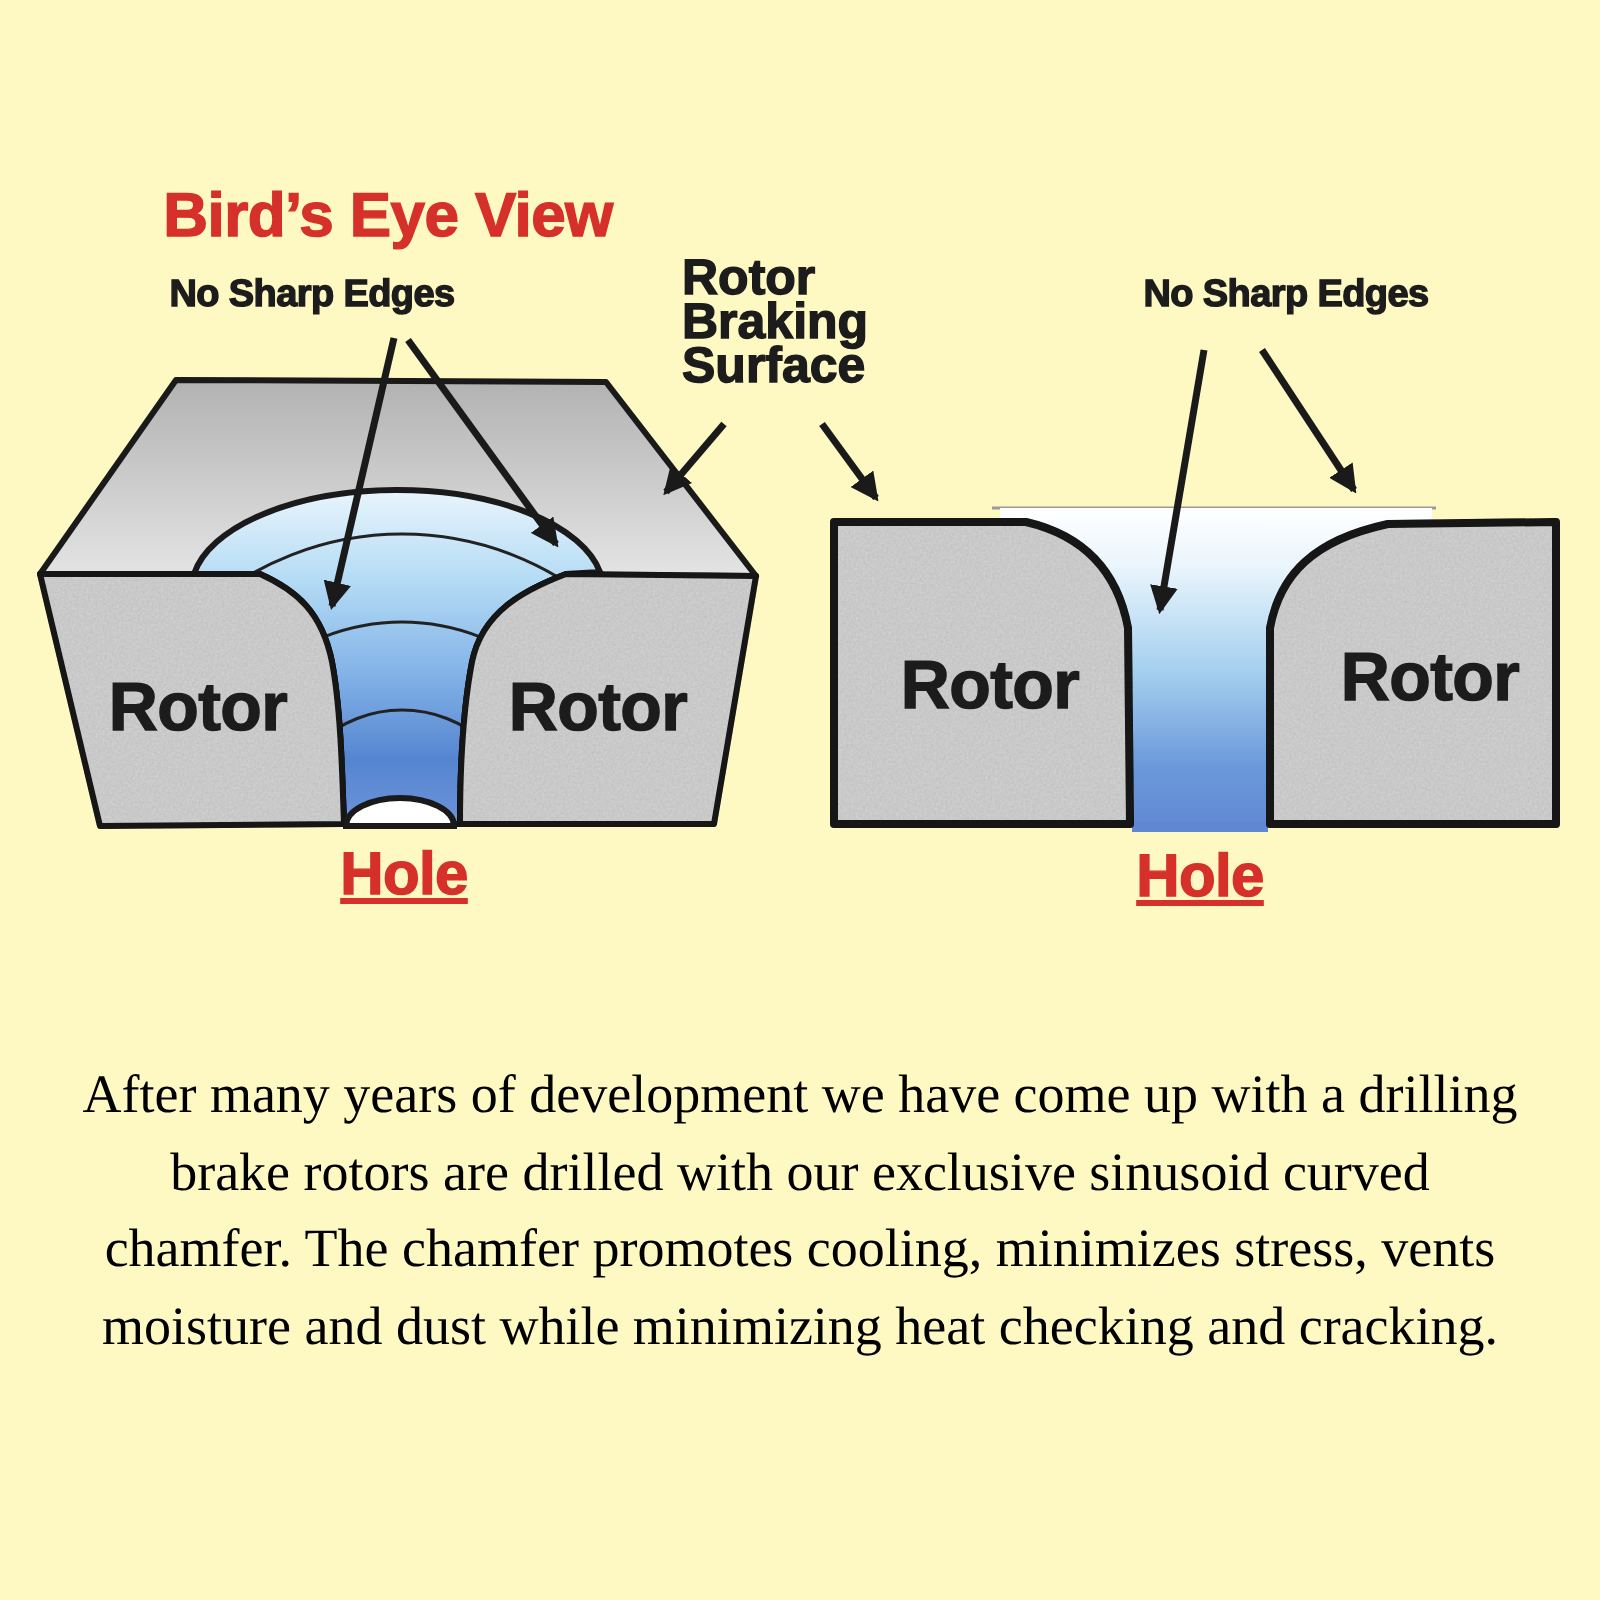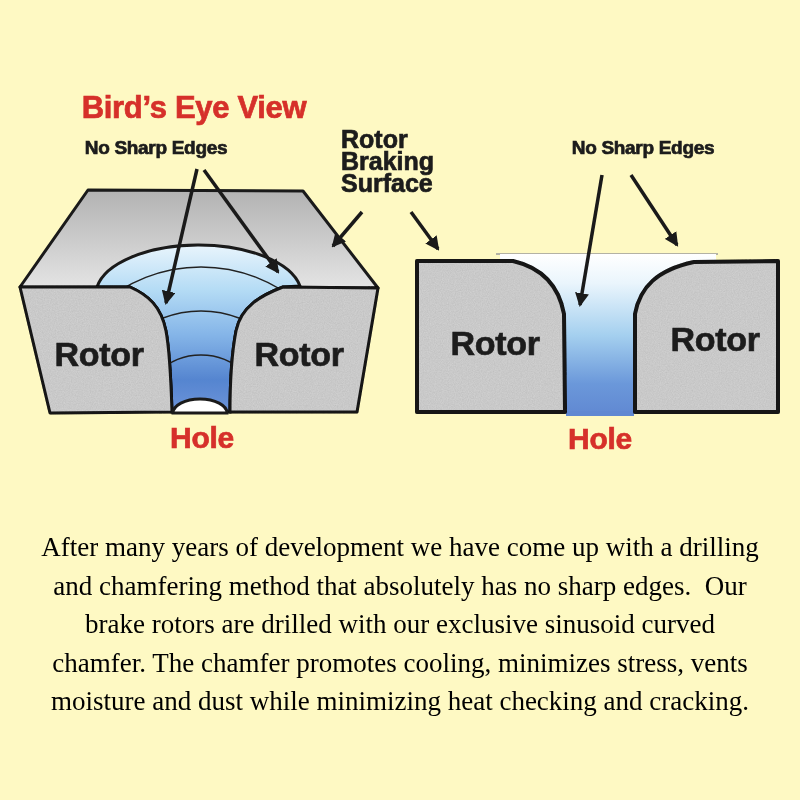--- a/index.html
+++ b/index.html
@@ -6,21 +6,21 @@
   .canvas{position:relative;width:800px;height:800px;background:#fef9c3;overflow:hidden;
           font-family:"Liberation Sans",sans-serif;}
   .canvas svg{position:absolute;left:0;top:0;}
   .lbl{position:absolute;white-space:nowrap;font-weight:700;color:#1c1c1c;
        transform:translateX(-50%);letter-spacing:-0.3px;}
   .heavy{-webkit-text-stroke:0.7px currentColor;}
   .red{color:#d6302a;}
   .title{font-size:31px;}
   .nse{font-size:19px;}
   .rotor{font-size:34px;}
-  .hole{font-size:30px;}
+  .hole{font-size:30px;text-decoration:underline;}
   .rbs{position:absolute;left:341px;top:128px;font-size:25px;line-height:22px;
        font-weight:700;color:#1c1c1c;transform:none;text-align:left;}
   .rbs div{white-space:nowrap;}
   .paragraph{position:absolute;left:0;top:528px;width:800px;text-align:center;
              font-family:"Liberation Serif",serif;font-size:27px;line-height:38.5px;color:#000;}
   .para-line{white-space:pre;}
 </style>
 </head>
 <body>
 
@@ -104,19 +104,18 @@
   <div class="lbl rotor heavy" style="left:99px;top:335px">Rotor</div>
   <div class="lbl rotor heavy" style="left:299px;top:335px">Rotor</div>
   <div class="lbl rotor heavy" style="left:495px;top:324px">Rotor</div>
   <div class="lbl rotor heavy" style="left:715px;top:320px">Rotor</div>
 
   <div class="lbl red hole heavy" style="left:202px;top:421px">Hole</div>
   <div class="lbl red hole heavy" style="left:600px;top:422px">Hole</div>
 
   <div class="paragraph">
     <div class="para-line">After many years of development we have come up with a drilling</div>
-    <div class="para-line">and chamfering method that absolutely has no sharp edges.  Our</div>
     <div class="para-line">brake rotors are drilled with our exclusive sinusoid curved</div>
     <div class="para-line">chamfer. The chamfer promotes cooling, minimizes stress, vents</div>
     <div class="para-line">moisture and dust while minimizing heat checking and cracking.</div>
   </div>
 
 </div>
 
 </body></html>

